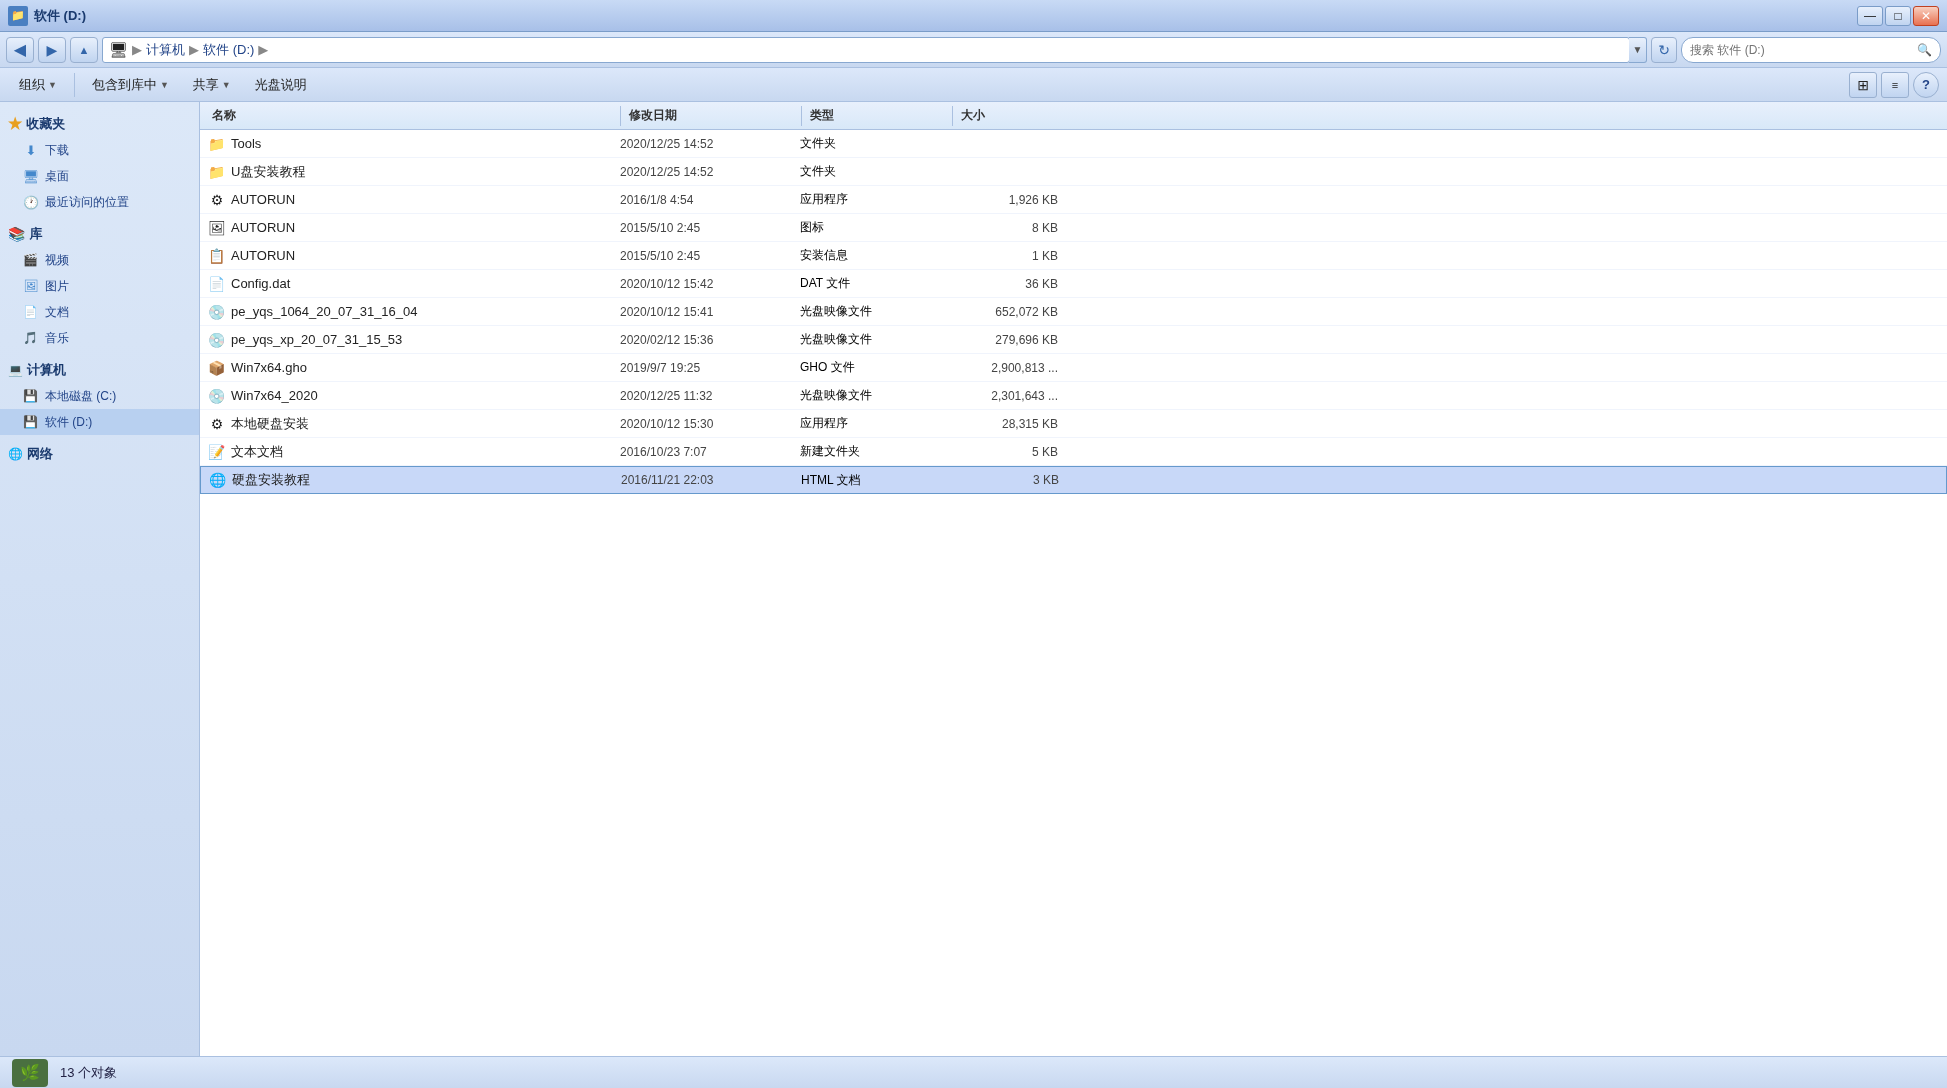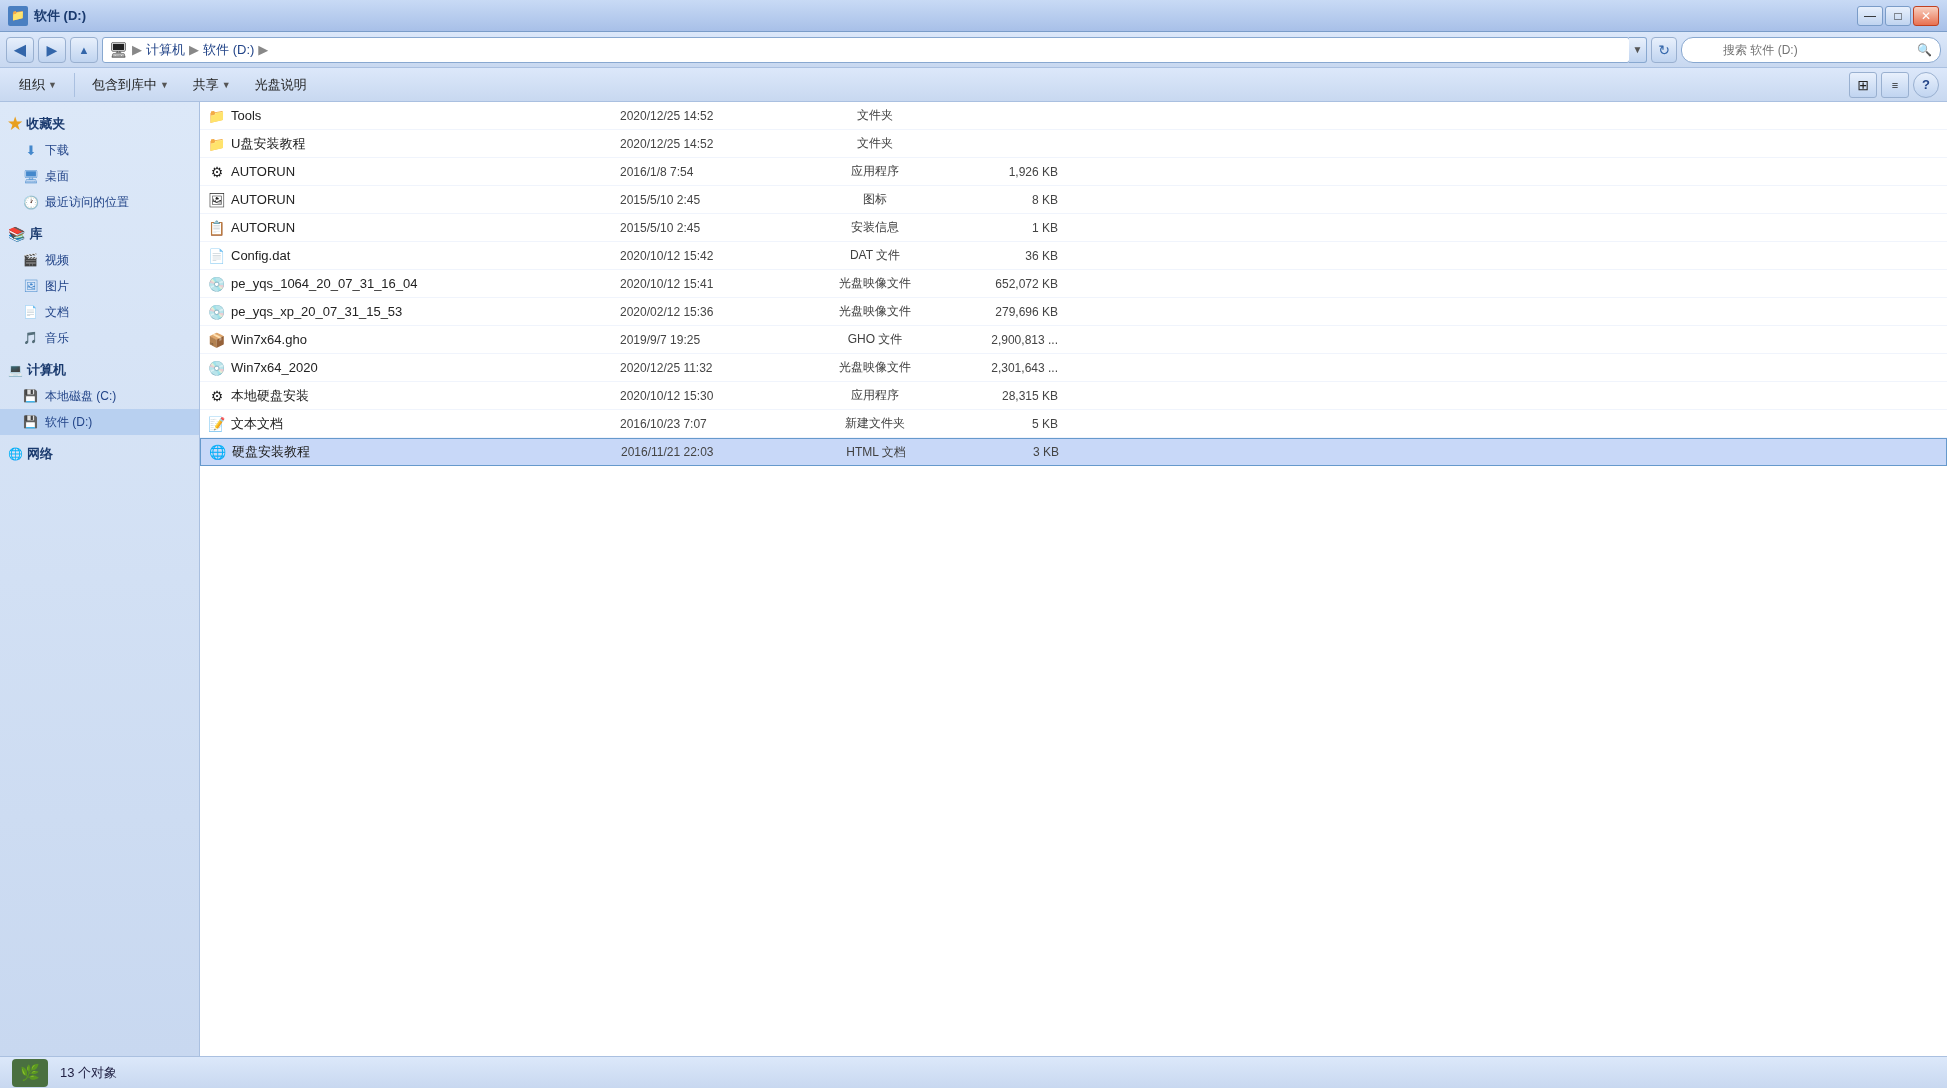--- a/index.html
+++ b/index.html
@@ -112,21 +112,21 @@
       border: 1px solid #88a8d0;
       border-radius: 12px;
       display: flex; align-items: center;
       padding: 0 8px;
       background: #fff;
       font-size: 12px; color: #888;
       gap: 4px;
     }
     .search-box input {
       border: none; outline: none; background: transparent;
-      flex: 1; font-size: 12px; color: #888; margin-left: 33px;
+      flex: 1; font-size: 12px; color: #888;
     }
 
     
     .toolbar {
       height: 34px;
       background: linear-gradient(to bottom, #dce8fa, #c8d8f0);
       display: flex;
       align-items: center;
       padding: 0 8px;
       gap: 2px;
@@ -242,21 +242,21 @@
       border-bottom: 1px solid #f0f4fc;
       cursor: pointer;
     }
     .file-row.selected { background: #c8d8f8; border: 1px solid #6699cc; }
     .file-row .cell-name {
       width: 420px; padding-left: 8px;
       display: flex; align-items: center; gap: 5px;
       overflow: hidden; text-overflow: ellipsis; white-space: nowrap;
     }
     .file-row .cell-date { width: 180px; color: #444; font-size: 12px; }
-    .file-row .cell-type { width: 150px; color: #404040; font-size: 12px; text-align: center; }
+    .file-row .cell-type { width: 150px; color: #000000; font-size: 12px; }
     .file-row .cell-size { width: 120px; color: #444; font-size: 12px; text-align: right; padding-right: 12px; }
     .file-icon { width: 18px; height: 18px; display: flex; align-items: center; justify-content: center; flex-shrink: 0; }
 
     
     .statusbar {
       height: 32px;
       background: linear-gradient(to bottom, #dce8fa, #c8d8f0);
       border-top: 1px solid #aac0e0;
       display: flex;
       align-items: center;
@@ -402,20 +402,29 @@
     <div class="sidebar-section">
       <div class="sidebar-section-header">
         <span class="icon-network">🌐</span>
         <span>网络</span>
       </div>
     </div>
   </div>
 
   <div class="file-area">
 
+    <div class="column-header">
+      <div class="col-name">名称</div>
+      <div class="col-sep"></div>
+      <div class="col-date" style="padding-left:8px;">修改日期</div>
+      <div class="col-sep"></div>
+      <div class="col-type" style="padding-left:8px;">类型</div>
+      <div class="col-sep"></div>
+      <div class="col-size" style="padding-left:8px;">大小</div>
+    </div>
 
     <div class="file-list" id="file-list-container">
     <div class="file-row">
     <div class="cell-name">
       <div class="file-icon" style="font-size:14px;">📁</div>
       <span>Tools</span>
     </div>
     <div class="cell-date">2020/12/25 14:52</div>
     <div class="cell-type">文件夹</div>
     <div class="cell-size"></div>
@@ -427,21 +436,21 @@
     </div>
     <div class="cell-date">2020/12/25 14:52</div>
     <div class="cell-type">文件夹</div>
     <div class="cell-size"></div>
   </div>
         <div class="file-row">
     <div class="cell-name">
       <div class="file-icon" style="font-size:14px;">⚙</div>
       <span>AUTORUN</span>
     </div>
-    <div class="cell-date">2016/1/8 7:54</div>
+    <div class="cell-date">2016/1/8 4:54</div>
     <div class="cell-type">应用程序</div>
     <div class="cell-size">1,926 KB</div>
   </div>
         <div class="file-row">
     <div class="cell-name">
       <div class="file-icon" style="font-size:14px;">🖼</div>
       <span>AUTORUN</span>
     </div>
     <div class="cell-date">2015/5/10 2:45</div>
     <div class="cell-type">图标</div>

